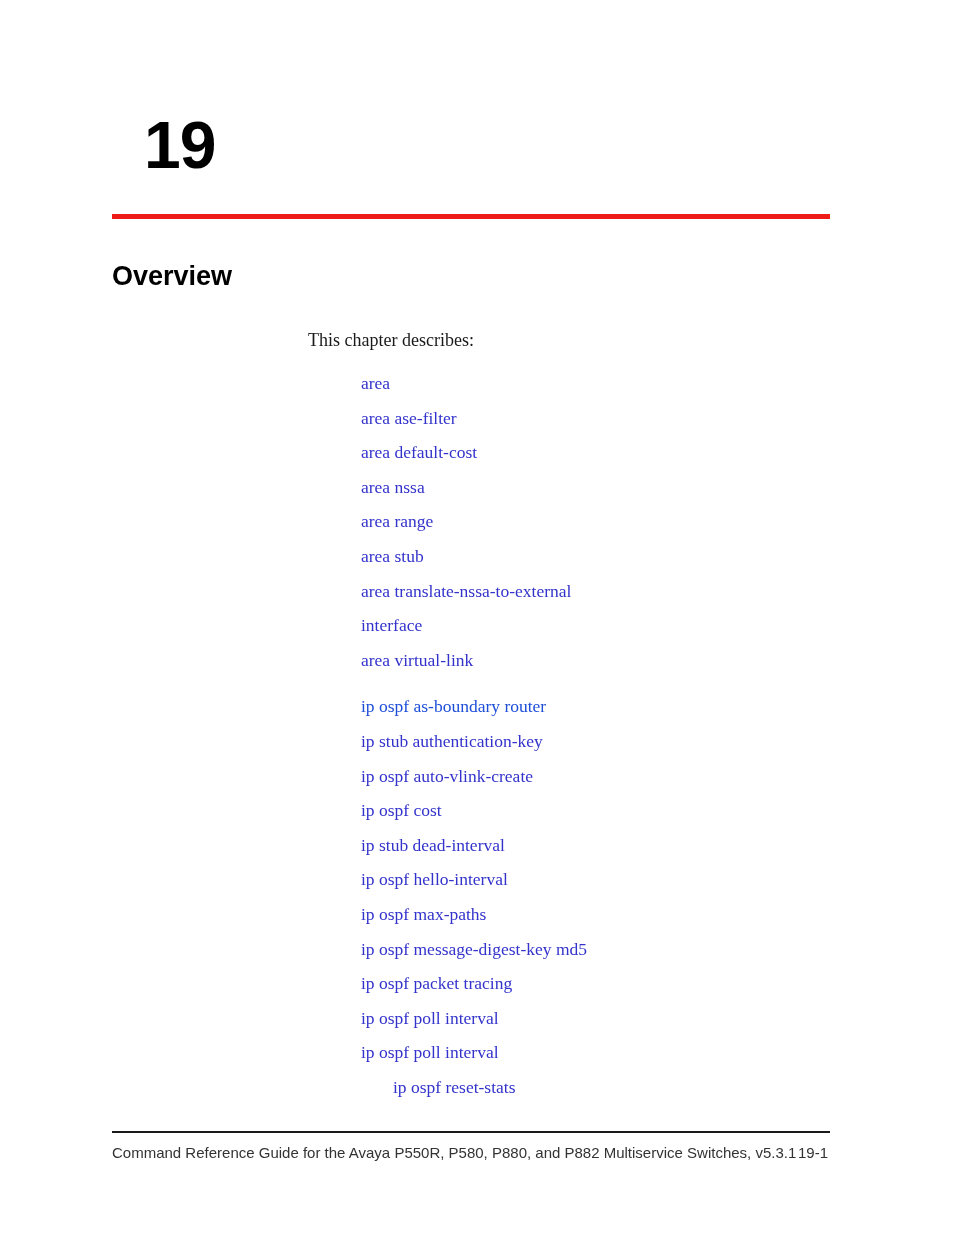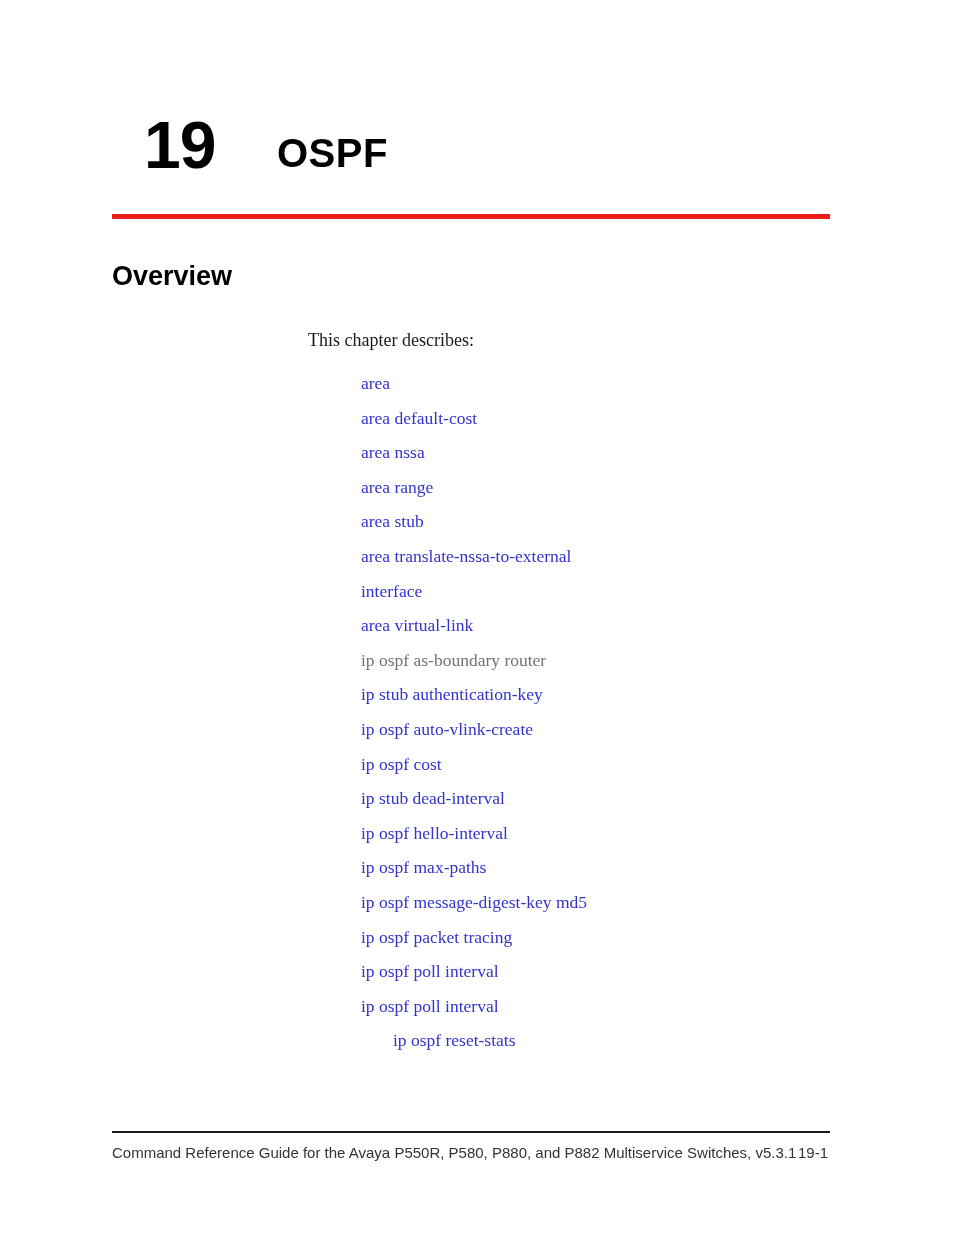--- a/index.html
+++ b/index.html
@@ -132,39 +132,39 @@
   .footer-title { white-space: nowrap; }
   .footer-page  { white-space: nowrap; padding-right: 2px; }
 </style>
 </head>
 <body style="background: rgb(255, 255, 255);">
 
 <div class="page">
 
   <div class="chapter-head">
     <div class="chapter-number">19</div>
-    <div class="chapter-title">OSPF</div>
   </div>
 
   <div class="chapter-rule" style="background: rgb(237, 28, 22);"></div>
 
   <div class="section-heading">Overview</div>
 
   <div class="intro-text">This chapter describes:</div>
 
   <ul class="xref-list" id="xref-list">
       <li class="xref-item" style="color: rgb(51, 51, 204);">area</li>
+      <li class="xref-item" style="color: rgb(51, 51, 204);">area ase-filter</li>
       <li class="xref-item" style="color: rgb(51, 51, 204);">area default-cost</li>
       <li class="xref-item" style="color: rgb(51, 51, 204);">area nssa</li>
       <li class="xref-item" style="color: rgb(51, 51, 204);">area range</li>
       <li class="xref-item" style="color: rgb(51, 51, 204);">area stub</li>
       <li class="xref-item" style="color: rgb(51, 51, 204);">area translate-nssa-to-external</li>
       <li class="xref-item" style="color: rgb(51, 51, 204);">interface</li>
       <li class="xref-item" style="color: rgb(51, 51, 204);">area virtual-link</li>
-      <li class="xref-item" style="color: #737373;">ip ospf as-boundary router</li>
+      <li class="xref-item" style="color: #1d4ed8; margin-top: 12px;">ip ospf as-boundary router</li>
       <li class="xref-item" style="color: rgb(51, 51, 204);">ip stub authentication-key</li>
       <li class="xref-item" style="color: rgb(51, 51, 204);">ip ospf auto-vlink-create</li>
       <li class="xref-item" style="color: rgb(51, 51, 204);">ip ospf cost</li>
       <li class="xref-item" style="color: rgb(51, 51, 204);">ip stub dead-interval</li>
       <li class="xref-item" style="color: rgb(51, 51, 204);">ip ospf hello-interval</li>
       <li class="xref-item" style="color: rgb(51, 51, 204);">ip ospf max-paths</li>
       <li class="xref-item" style="color: rgb(51, 51, 204);">ip ospf message-digest-key md5</li>
       <li class="xref-item" style="color: rgb(51, 51, 204);">ip ospf packet tracing</li>
       <li class="xref-item" style="color: rgb(51, 51, 204);">ip ospf poll interval</li>
       <li class="xref-item" style="color: rgb(51, 51, 204);">ip ospf poll interval</li>

